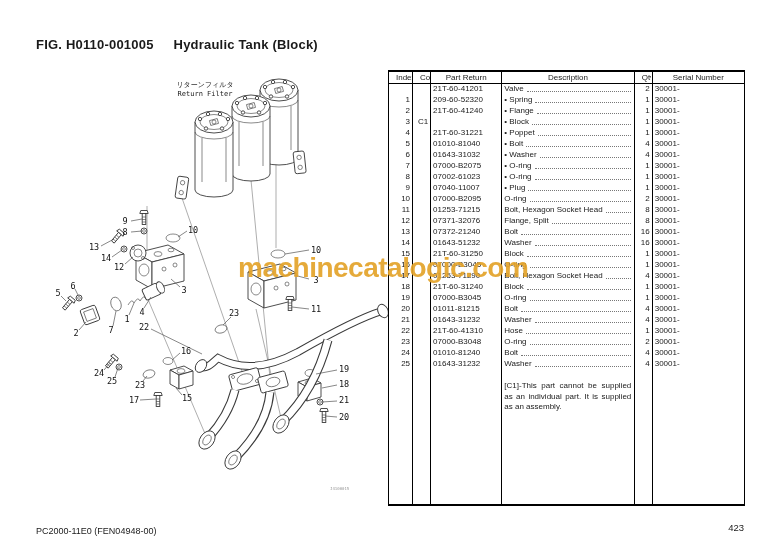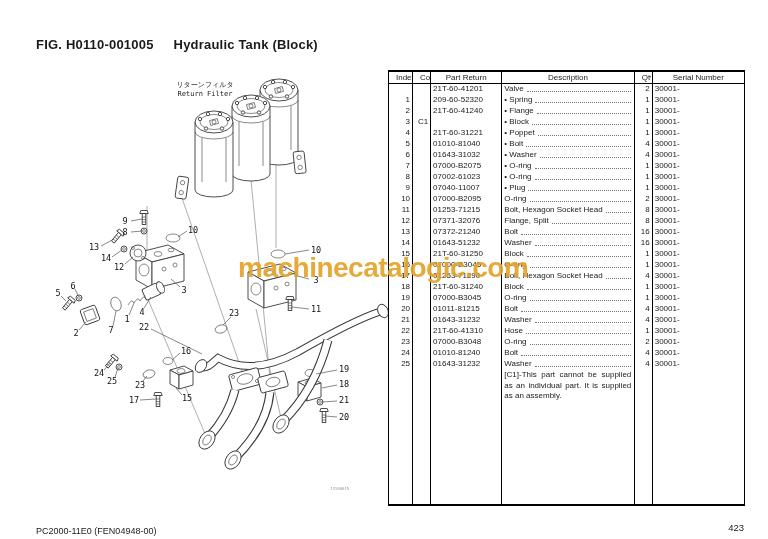--- a/index.html
+++ b/index.html
@@ -29,21 +29,21 @@
   table.parts th:last-child,table.parts td:last-child{border-right:none;}
   td.c-index{text-align:right;padding-right:3px;}
   td.c-code{text-align:right;}
   td.c-part{text-align:left;padding-left:3px;}
   td.c-qty{text-align:right;padding-right:2px;}
   td.c-serial{text-align:left;padding-left:3px;}
   .desc{display:flex;align-items:flex-end;}
   .desc .t{white-space:nowrap;}
   .desc .dots{flex:1;border-bottom:1px dotted #777;margin:0 1px 2.5px 3px;min-width:6px;}
   tr.filler td{height:auto;}
-  .note{white-space:normal;text-align:justify;font-size:8px;
+  .note{margin-top:11px;white-space:normal;text-align:justify;font-size:8px;
         line-height:10.5px;width:127px;}
   
   .footer-left{position:absolute;left:36px;top:506px;font-size:9px;margin-top:20px;}
   .page-num{position:absolute;right:24px;top:522px;font-size:9.5px;}
   
   .ln{stroke:#3a3a3a;stroke-width:.9;fill:#fff;}
   .ln2{stroke:#3a3a3a;stroke-width:.6;fill:none;}
   .thin{stroke:#777;stroke-width:.6;fill:none;}
 </style>
 </head>

